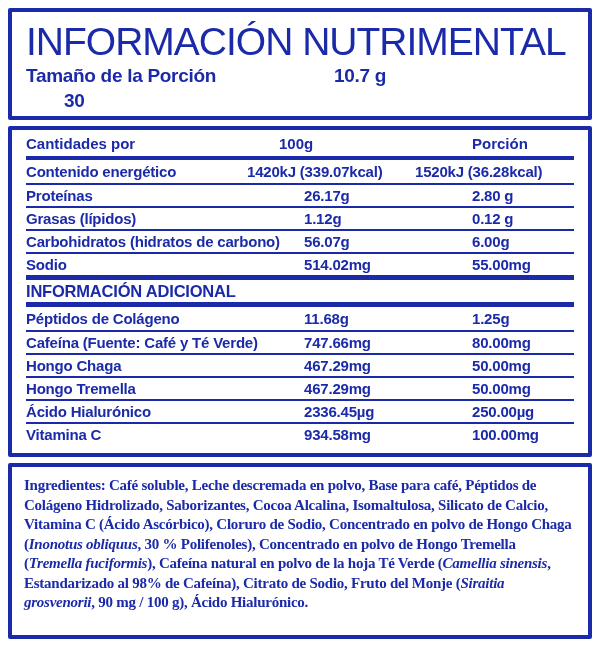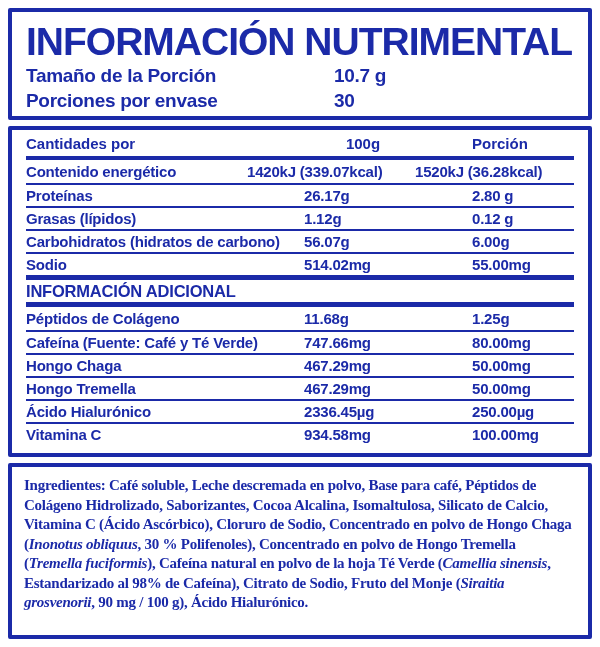--- a/index.html
+++ b/index.html
@@ -4,31 +4,31 @@
 <style>
   :root { --blue: #1b2aa8; --bg: #ffffff; }
   * { margin:0; padding:0; box-sizing:border-box; }
   html,body { width:600px; height:647px; background:var(--bg); }
   body { font-family:"Liberation Sans", sans-serif; color:var(--blue); font-weight:bold; }
   .wrap { position:absolute; inset:0; padding:8px; display:flex; flex-direction:column; gap:6px; }
   .box { border:4px solid var(--blue); border-radius:2px; background:var(--bg); }
 
   
   .title-box { height:112px; padding:10px 14px 6px 14px; overflow:hidden; }
-  .big-title { font-size:39px; font-weight:bold; letter-spacing:-1px; line-height:40px; white-space:nowrap; }
+  .big-title { font-size:39px; font-weight:normal; letter-spacing:-1px; line-height:40px; white-space:nowrap; }
   .serv-row { display:flex; font-size:19px; letter-spacing:-0.3px; line-height:23px; margin-top:2px;gap:44px; }
   .serv-row .sl { width:226px; }
   .serv-row .sv { flex:1;margin-left:38px; }
 
   
   .table-box { flex:1; padding:0 14px; overflow:hidden; display:flex; flex-direction:column; }
   .thead { display:flex; align-items:center; height:30px; font-size:15px;
            border-bottom:4px solid var(--blue); }
   .thead .lbl { flex:1; }
-  .thead .v1 { width:168px;text-align:center; }
+  .thead .v1 { width:168px; }
   .thead .v2 { width:102px;margin-left:25px; }
   .row { display:flex; align-items:center; height:23px; font-size:15px; letter-spacing:-0.2px;
          border-top:2px solid var(--blue); white-space:nowrap; }
   .row:first-child { border-top:none; }
   .row .lbl { flex:1; overflow:hidden; }
   .row .v1 { width:168px; }
   .row .v2 { width:102px; }
   .row.wide-values .v1 { margin-left:-62px; }
   .row.wide-values .v2 { width:159px; }
   .adic { height:32px; display:flex; align-items:center; font-size:16.5px; letter-spacing:-0.2px;
@@ -44,21 +44,20 @@
 
 <div class="wrap">
 
   <div class="box title-box">
     <div class="big-title">INFORMACIÓN NUTRIMENTAL</div>
     <div class="serv-row">
       <span class="sl">Tamaño de la Porción</span>
       <span class="sv">10.7 g</span>
     </div>
     <div class="serv-row">
-      <span class="sl">Porciones por envase</span>
       <span class="sv">30</span>
     </div>
   </div>
 
   <div class="box table-box">
     <div class="thead">
       <span class="lbl">Cantidades por</span>
       <span class="v1">100g</span>
       <span class="v2">Porción</span>
     </div>

